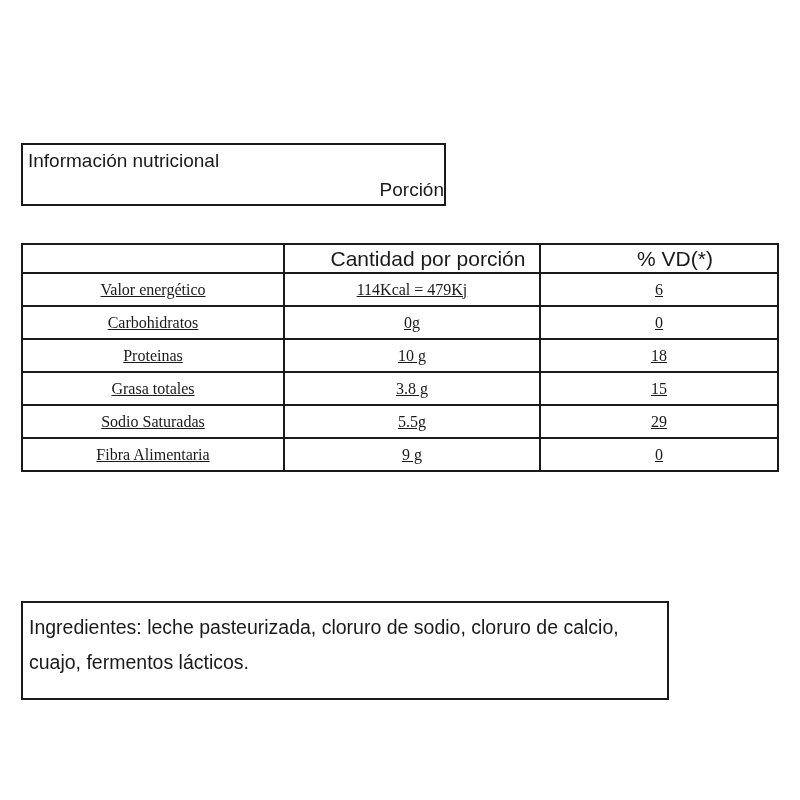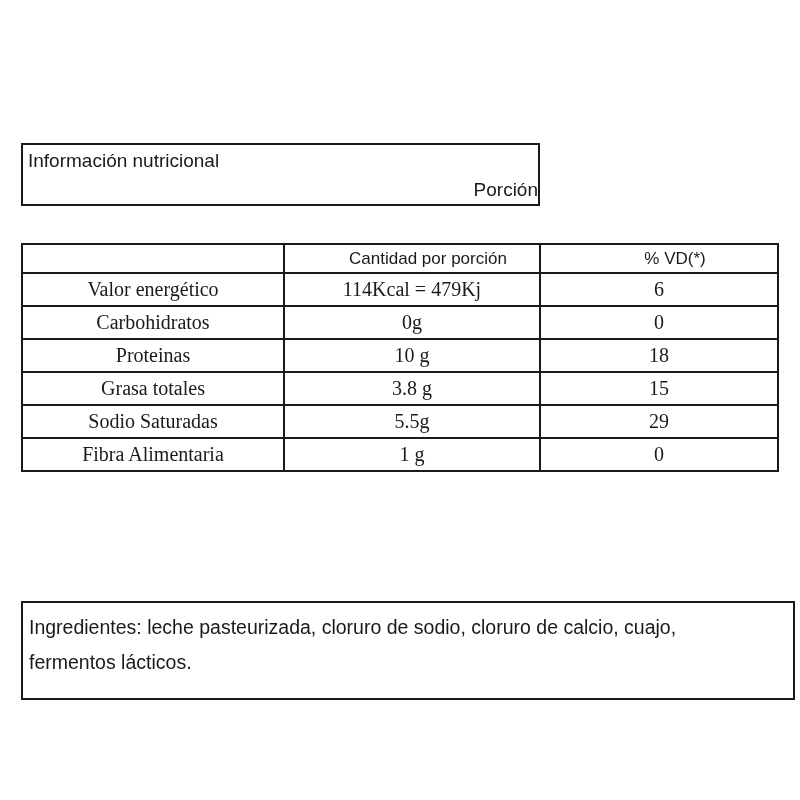--- a/index.html
+++ b/index.html
@@ -14,21 +14,21 @@
     background: #ffffff;
     overflow: hidden;
     color: #1a1a1a;
   }
 
   
   .info-box {
     position: absolute;
     left: 21px;
     top: 143px;
-    width: 519px;
+    width: 425px;
     height: 63px;
     border: 2px solid #1a1a1a;
     box-sizing: border-box;
     font-family: "Liberation Sans", sans-serif;
     font-size: 19px;
     padding: 1px 0 0 5px;
   }
   .info-title {
     line-height: 29px;
     white-space: nowrap;
@@ -61,36 +61,37 @@
     padding: 0;
     vertical-align: middle;
     overflow: hidden;
   }
   .nutrition-table col.c1 { width: 262px; }
   .nutrition-table col.c2 { width: 256px; }
   .nutrition-table col.c3 { width: 238px; }
   .nutrition-table th {
     height: 27px;
     font-family: "Liberation Sans", sans-serif;
-    font-size: 17px;
+    font-size: 21px;
     font-weight: normal;
     padding-left: 32px;
   }
   .nutrition-table td {
     height: 31px;
     font-family: "Liberation Serif", serif;
-    font-size: 20px;
+    font-size: 16px;
+    text-decoration: underline;
   }
 
   
   .ingredients-box {
     position: absolute;
     left: 21px;
     top: 601px;
-    width: 774px;
+    width: 648px;
     height: 99px;
     border: 2px solid #1a1a1a;
     box-sizing: border-box;
     font-family: "Liberation Sans", sans-serif;
     font-size: 19.5px;
     line-height: 35px;
     padding: 7px 26px 8px 6px;
   }
 </style>
 </head>
@@ -139,21 +140,21 @@
           <td>3.8 g</td>
           <td>15</td>
         </tr>
         <tr>
           <td>Sodio Saturadas</td>
           <td>5.5g</td>
           <td>29</td>
         </tr>
         <tr>
           <td>Fibra Alimentaria</td>
-          <td>1 g</td>
+          <td>9 g</td>
           <td>0</td>
         </tr>
       </tbody>
   </table>
 
   <div class="ingredients-box">
     <span>Ingredientes: leche pasteurizada, cloruro de sodio, cloruro de calcio, cuajo, fermentos lácticos.</span>
   </div>
 
 </div>

